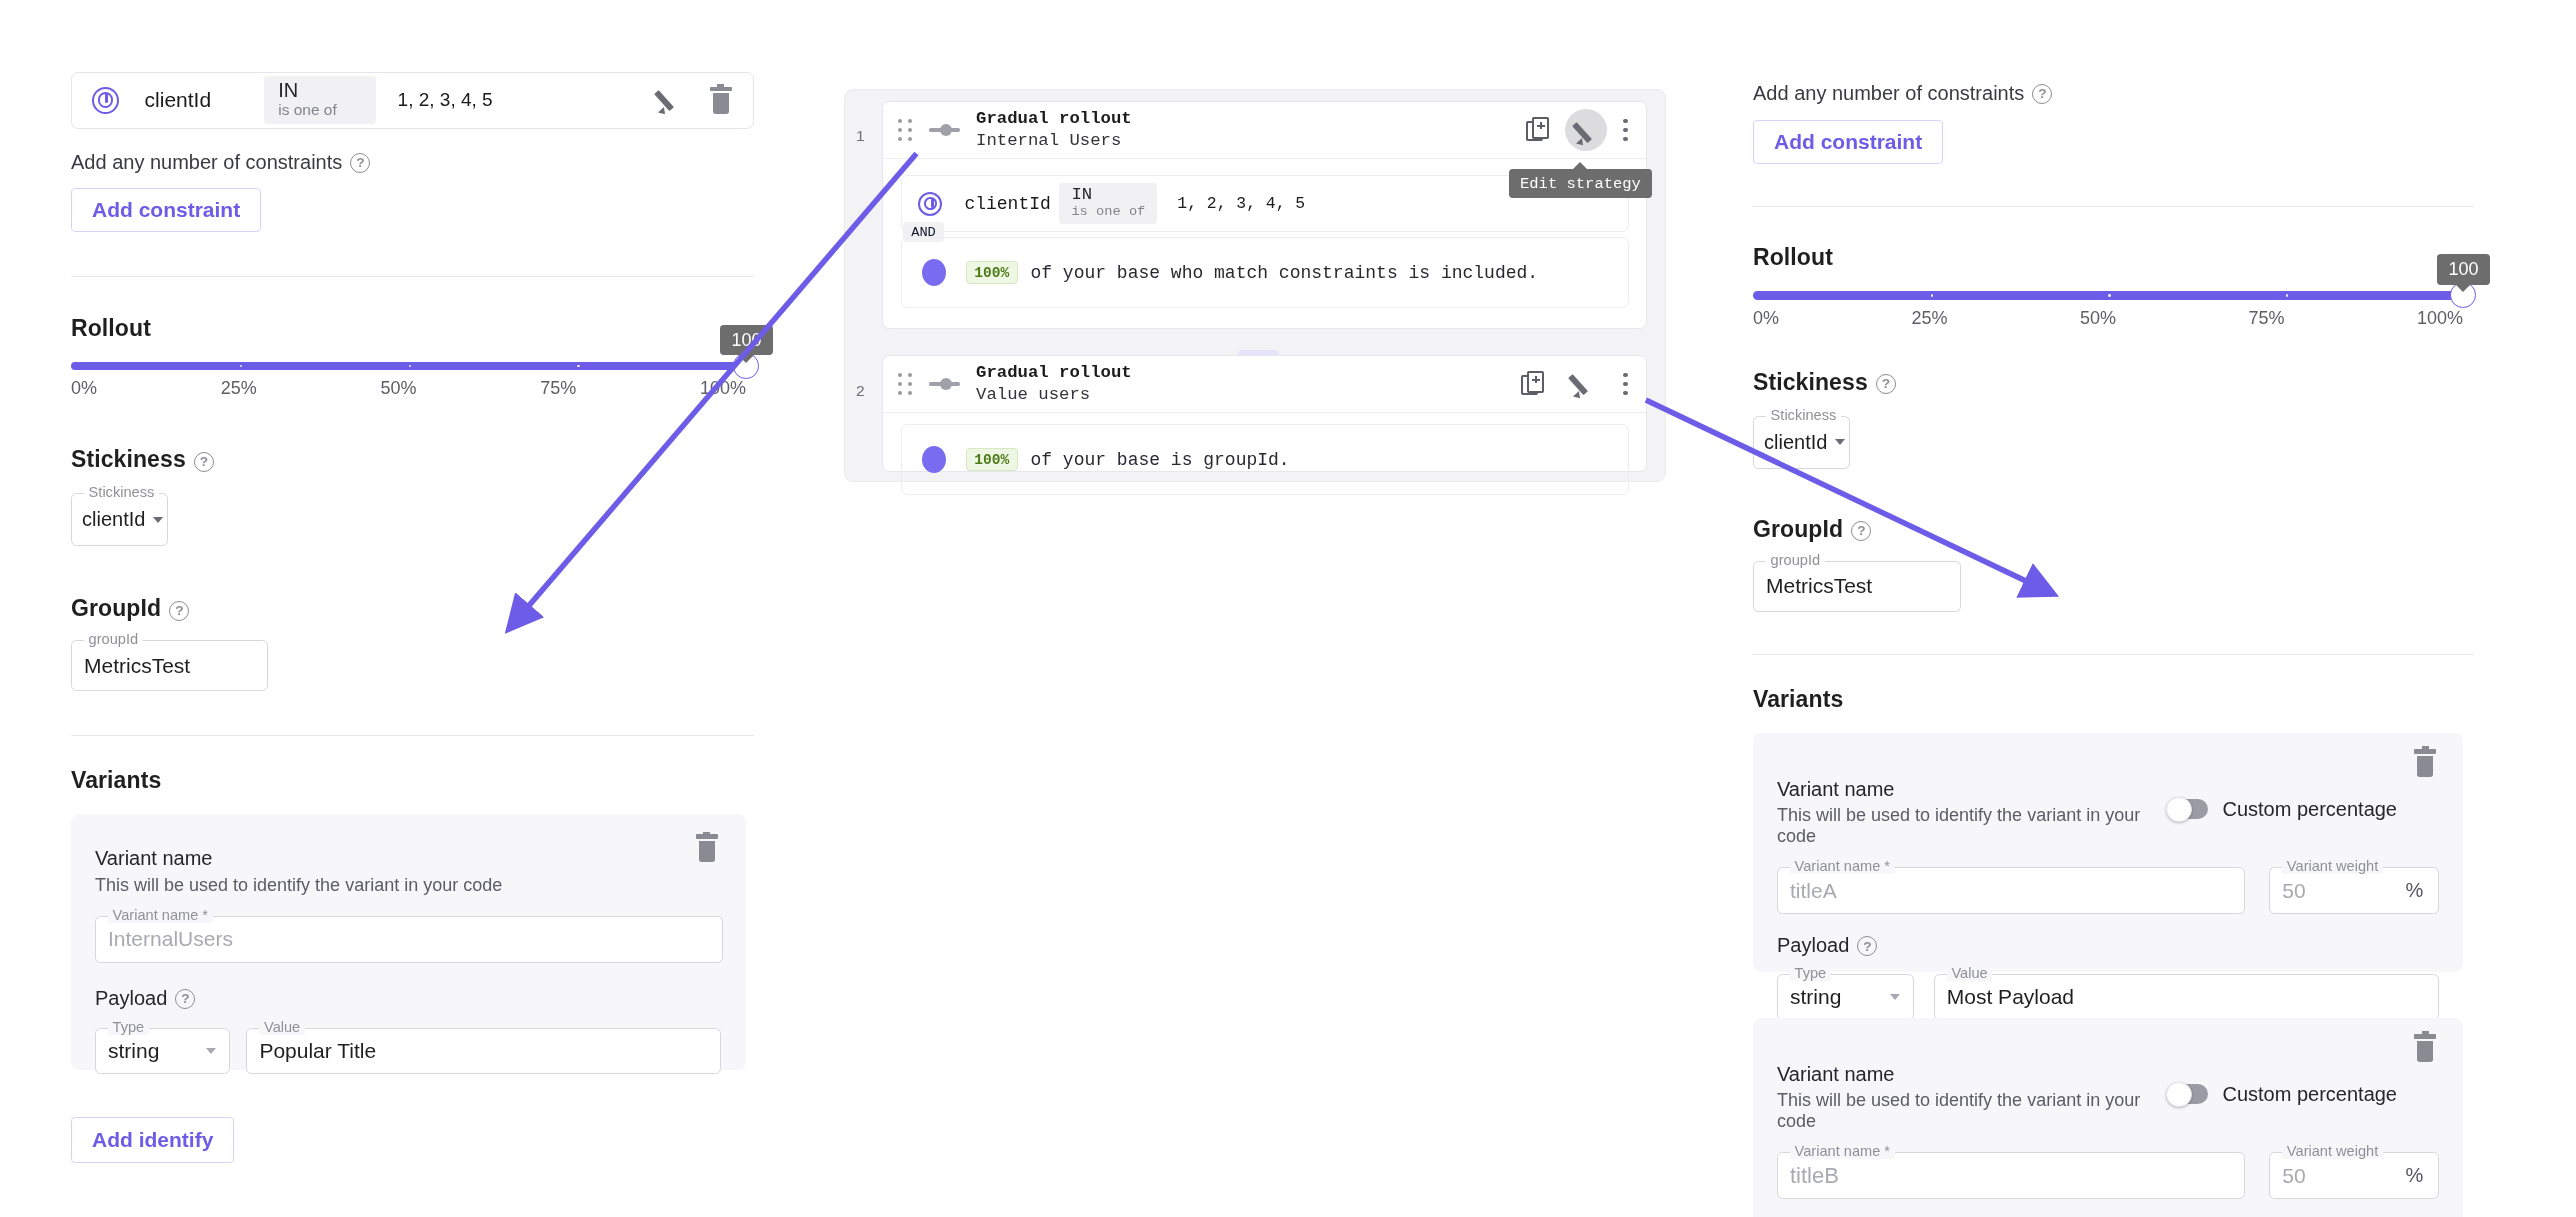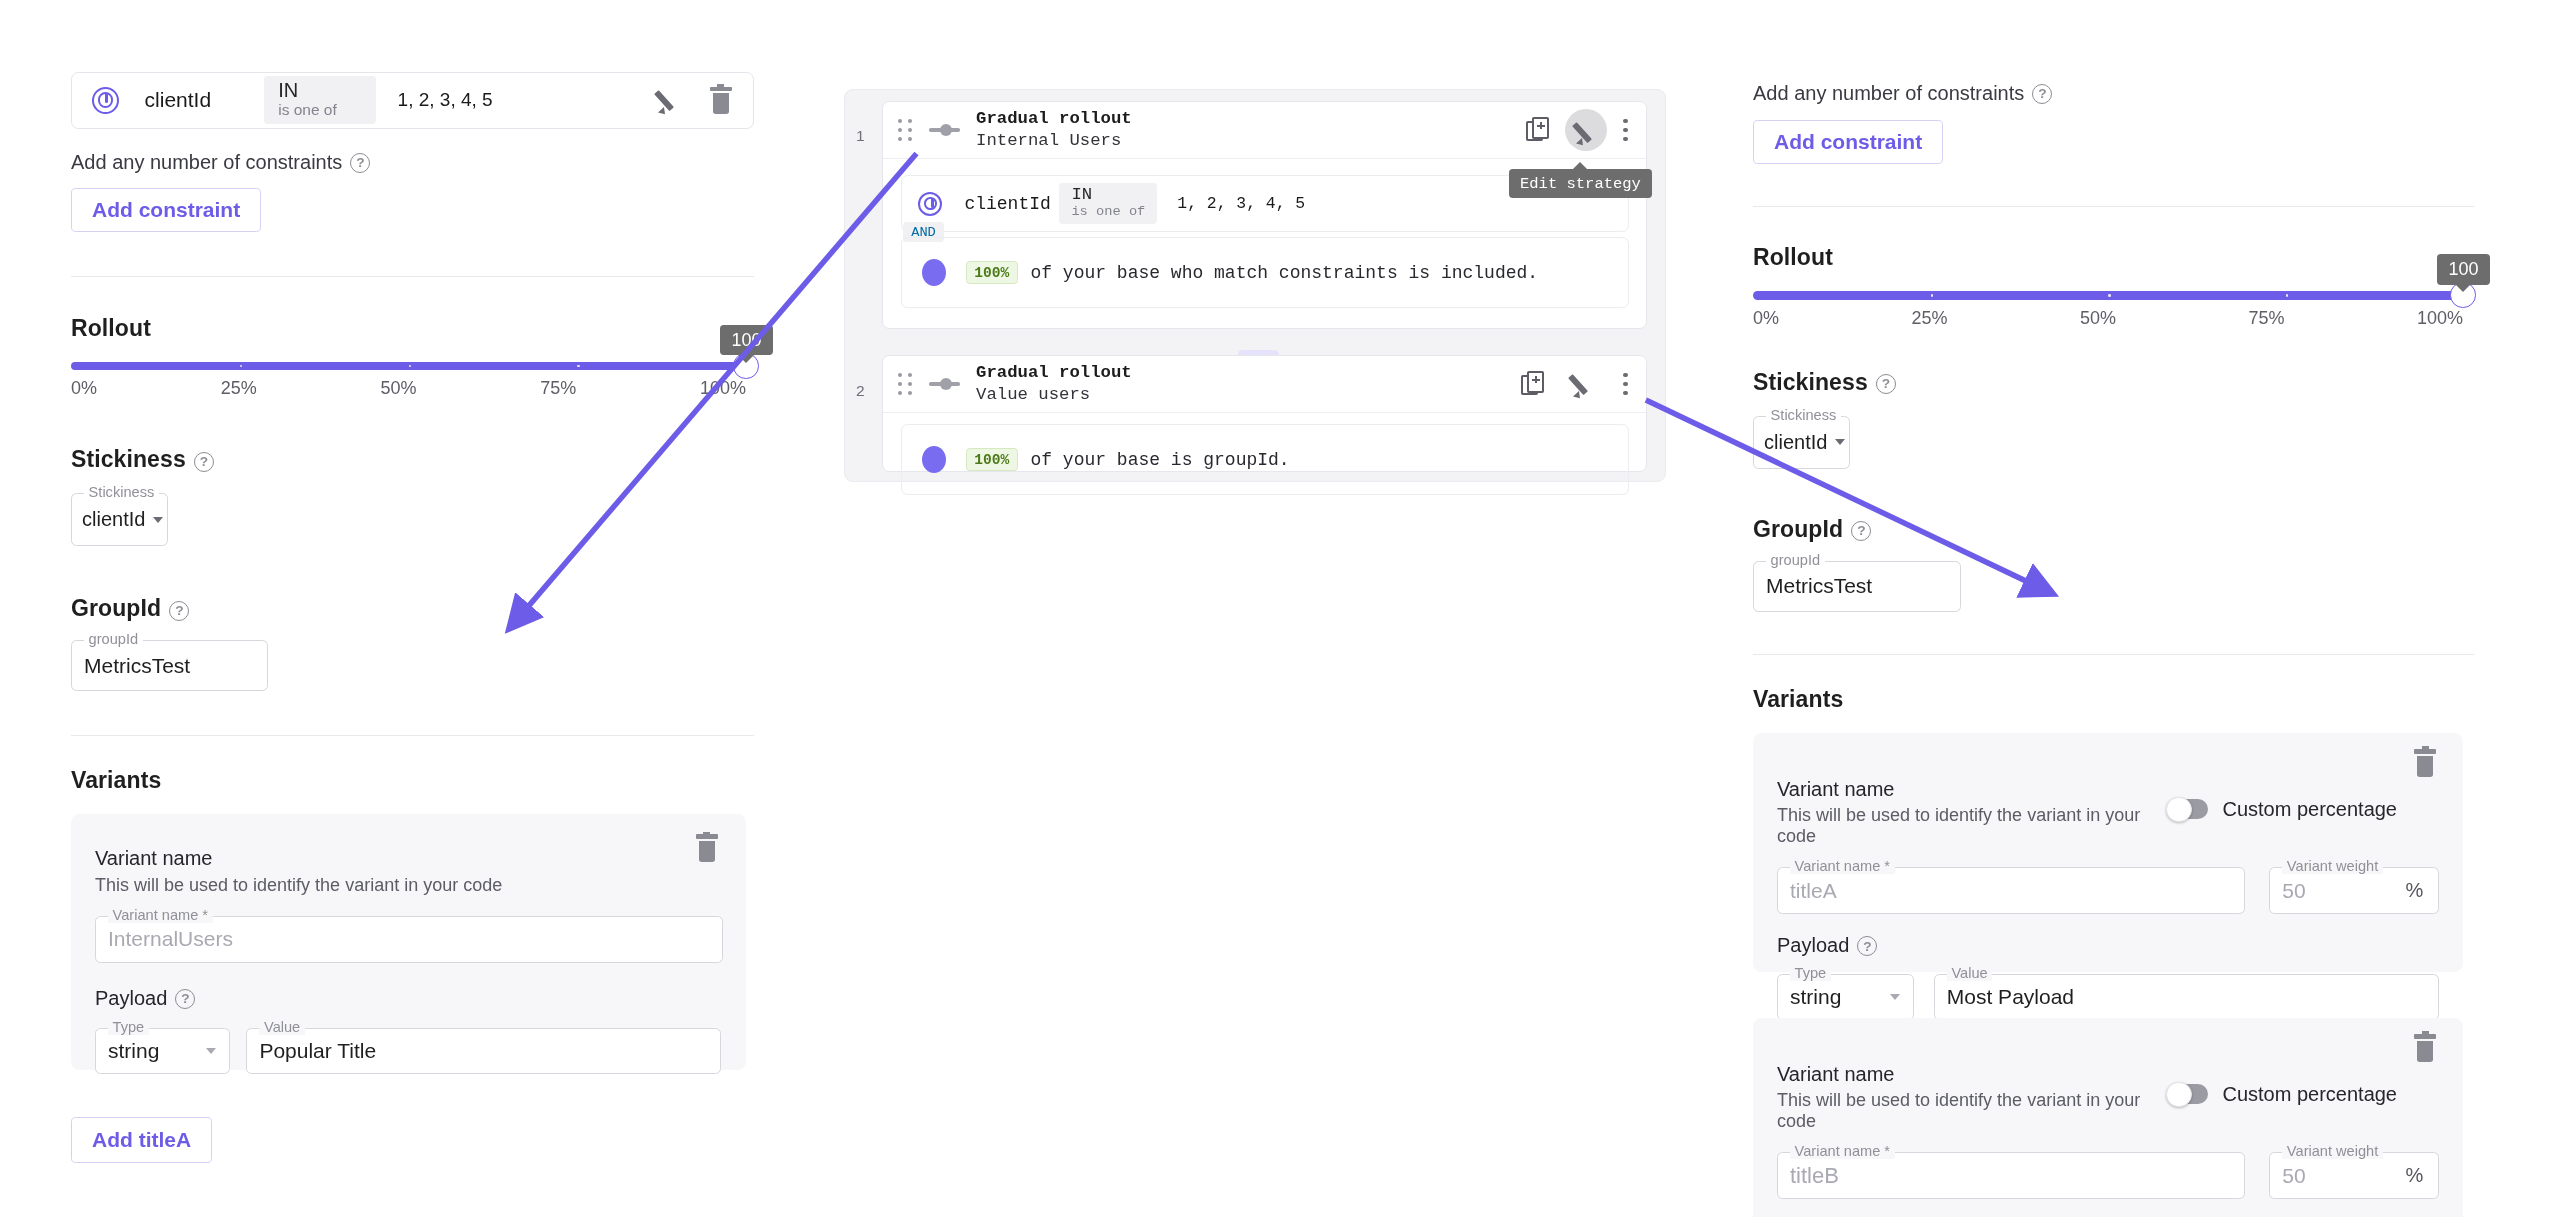--- a/index.html
+++ b/index.html
@@ -140,21 +140,21 @@
   .strategy-title { font-size: 17.3px; font-weight: 700; color: #1c1c1c; line-height: 1.2; }
   .strategy-sub { font-size: 17.3px; color: #33333a; line-height: 1.25; }
   .row-num { position: absolute; left: 11px; font-size: 15.5px; color: #6e6e77; }
   .inner-box { border: 0.9px solid #ececf1; border-radius: 6.4px; }
   .pct-badge {
     background: #eef7e3; border: 0.9px solid #d6e8bf; border-radius: 3.7px;
     color: #4c7a18; font-weight: 700; font-size: 14.6px; padding: 2.7px 7.3px;
   }
   .purple-dot { width: 24px; height: 27px; border-radius: 50%; background: #7a6cf0; }
   .and-chip {
-    position: absolute; background: #f1f1f4; color: #0369a1; font-size: 13.7px;
+    position: absolute; background: #f1f1f4; color: #0f172a; font-size: 13.7px;
     padding: 2.7px 8.2px; border-radius: 3.7px;
   }
   .or-chip {
     background: #e5e2fb; color: #3c3c46; font-size: 13.7px; padding: 3.7px 10px; border-radius: 4.6px;
   }
   .copy-ic { width: 24px; height: 25.6px; position: relative; display:inline-block; }
   .copy-ic .back { position:absolute; left:0; top:3.7px; width:16.4px; height:20px; border:2.3px solid #5d5d66; border-radius:1.8px; }
   .copy-ic .front { position:absolute; left:5.5px; top:0; width:17.3px; height:22px; border:2.3px solid #5d5d66; border-radius:1.8px; background:#fff; }
   .copy-ic .plus { position:absolute; left:11px; top:7.3px; width:7.3px; height:2.3px; background:#5d5d66; }
   .copy-ic .plus2 { position:absolute; left:13.4px; top:4.8px; width:2.3px; height:7.3px; background:#5d5d66; }
@@ -267,21 +267,21 @@
           <span class="val" style="font-size:21px; padding-left:12px;">string</span>
           <span class="caret" style="border-left-width:5.5px;border-right-width:5.5px;border-top-width:6.4px; color:#b4b4bc; border-top-color:#a9a9b2;"></span>
         </div>
         <div class="outlined" style="width:475px; height:46px;">
           <span class="legend" style="background:#f7f7f9;">Value</span>
           <span class="val" style="font-size:21px; padding-left:12px;">Popular Title</span>
         </div>
       </div>
     </div>
 
-    <div class="btn-outline" style="margin-top:47px; height:46px;">Add titleA</div>
+    <div class="btn-outline" style="margin-top:47px; height:46px;">Add identify</div>
   </div>
 
   <div class="strategy-shell" style="left:844px; top:89px; width:822px; height:393px;">
 
     <span class="row-num" style="top:37px;">1</span>
     <div class="strategy-card" style="position:absolute; left:37px; top:11px; width:765px; height:228px;">
       <div class="strategy-head">
         <span class="drag-grid">
             <i></i>
             <i></i>

